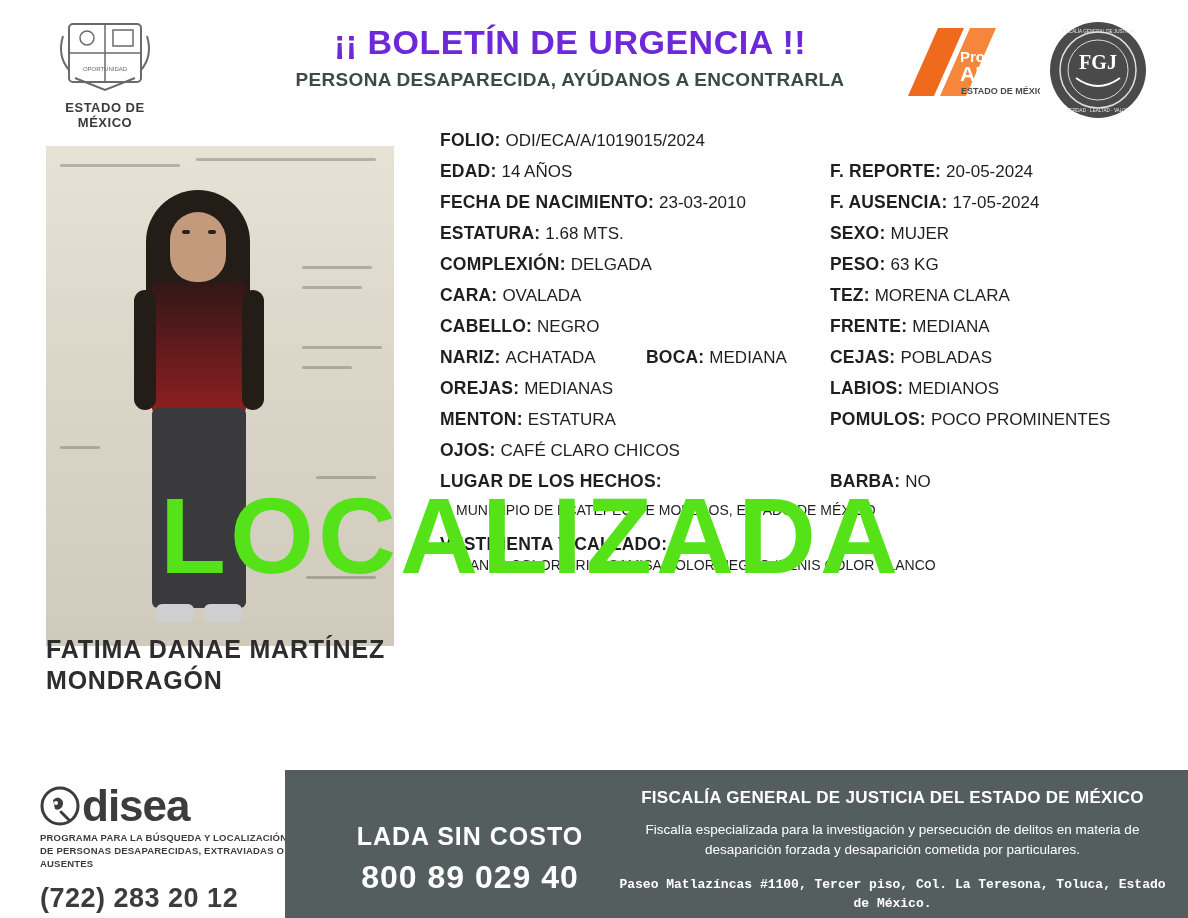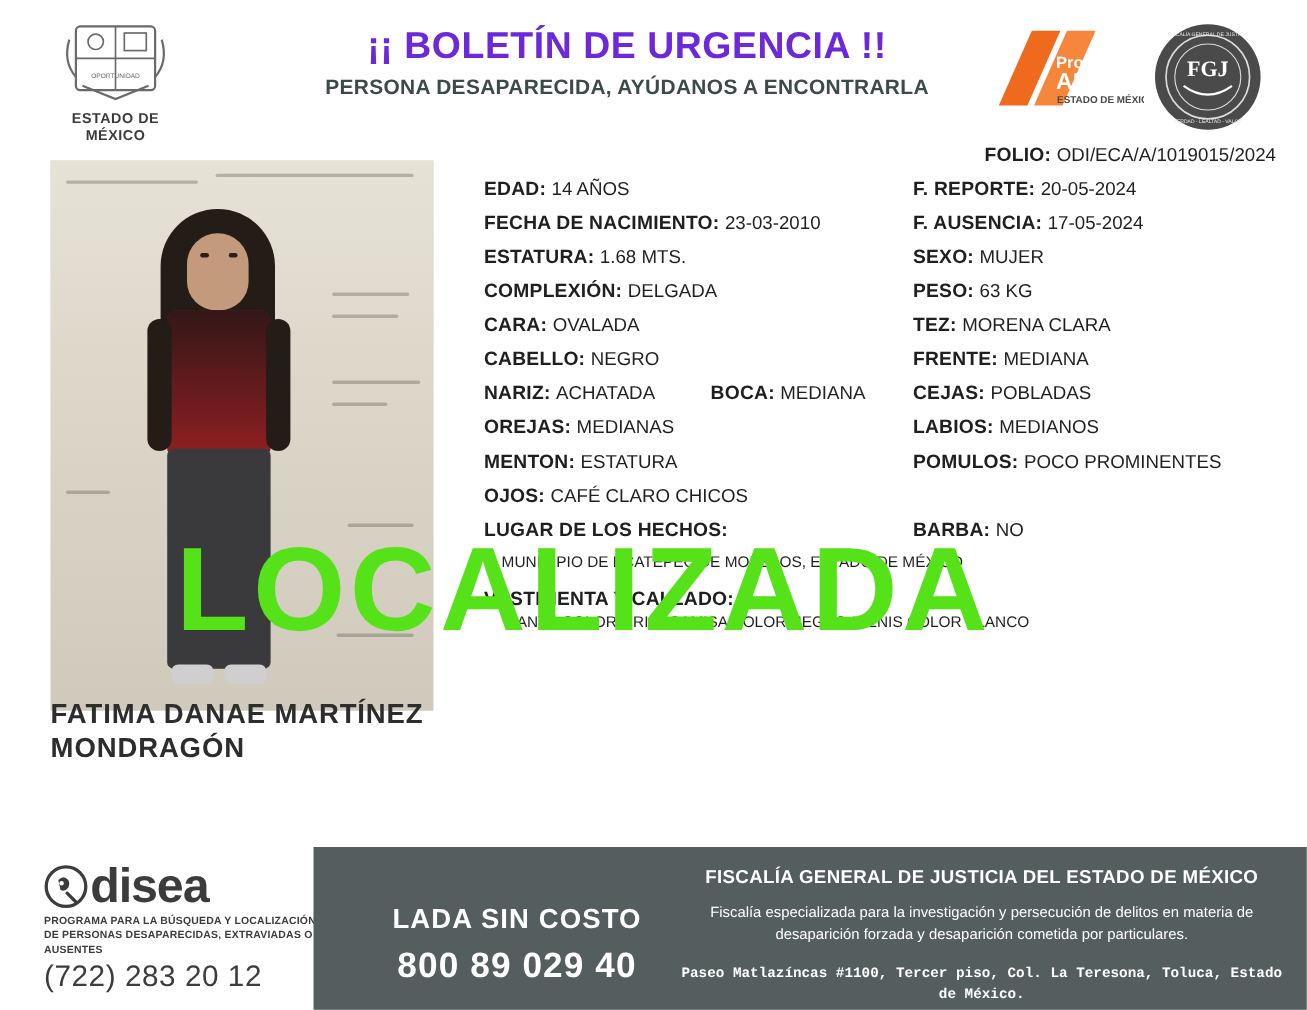--- a/index.html
+++ b/index.html
@@ -222,23 +222,23 @@
   .disea-sub {
     font-size: 9.5px;
     font-weight: bold;
     color: #3c3c3c;
     line-height: 1.35;
     margin-top: 4px;
     letter-spacing: 0.2px;
   }
   .disea-phone {
     font-size: 27px;
-    font-weight: normal;
+    font-weight: bold;
     color: #3c3c3c;
-    margin-top: 2px;
+    margin-top: 13px;
     letter-spacing: 0.5px;
   }
   .footer-gray {
     position: absolute;
     left: 285px;
     top: 0;
     width: 903px;
     height: 148px;
     background: #555e5e;
     color: #ffffff;
@@ -339,21 +339,21 @@
       <div class="p-shoe-l"></div>
       <div class="p-shoe-r"></div>
     </div>
   </div>
 
   <div class="person-name">FATIMA DANAE MARTÍNEZ MONDRAGÓN</div>
 
   <div class="details">
 
     <div class="row">
-      <div class="col-left" style="width:720px;text-align:right;">
+      <div class="col-left" style="width:720px;">
         <span class="lbl">FOLIO:</span><span class="val">ODI/ECA/A/1019015/2024</span>
       </div>
     </div>
 
     <div class="row">
       <div class="col-left"><span class="lbl">EDAD:</span><span class="val">14 AÑOS</span></div>
       <div class="col-right"><span class="lbl">F. REPORTE:</span><span class="val">20-05-2024</span></div>
     </div>
 
     <div class="row">

